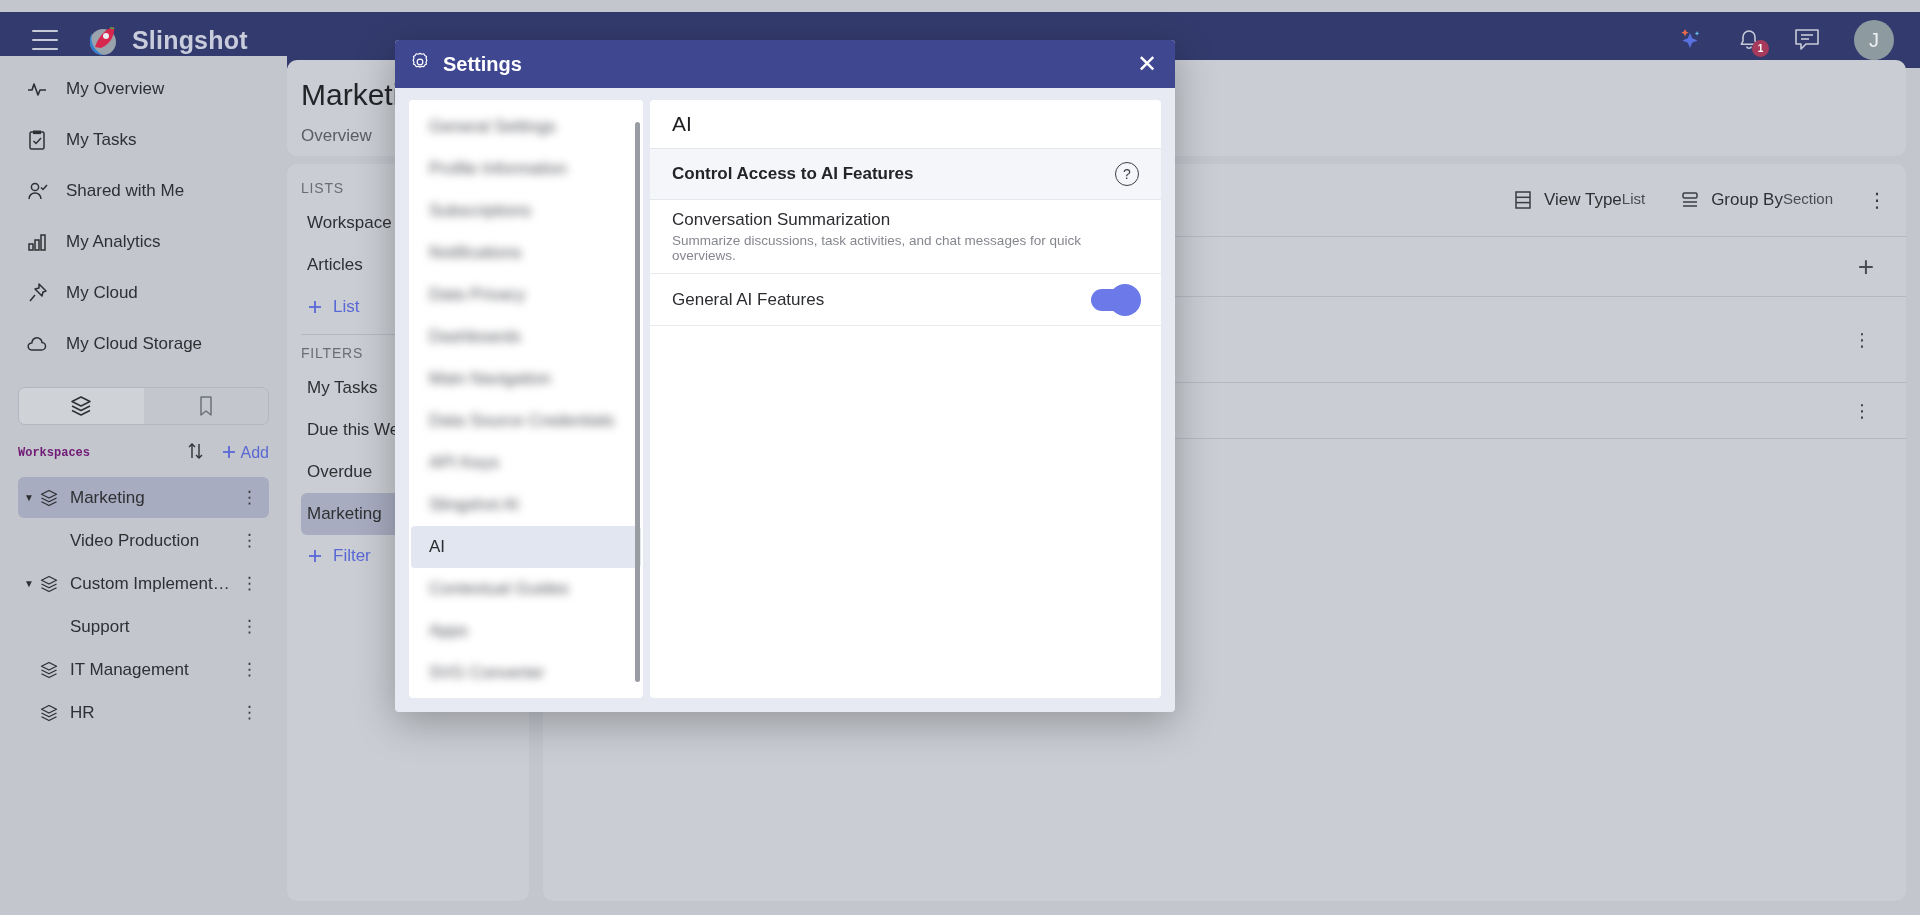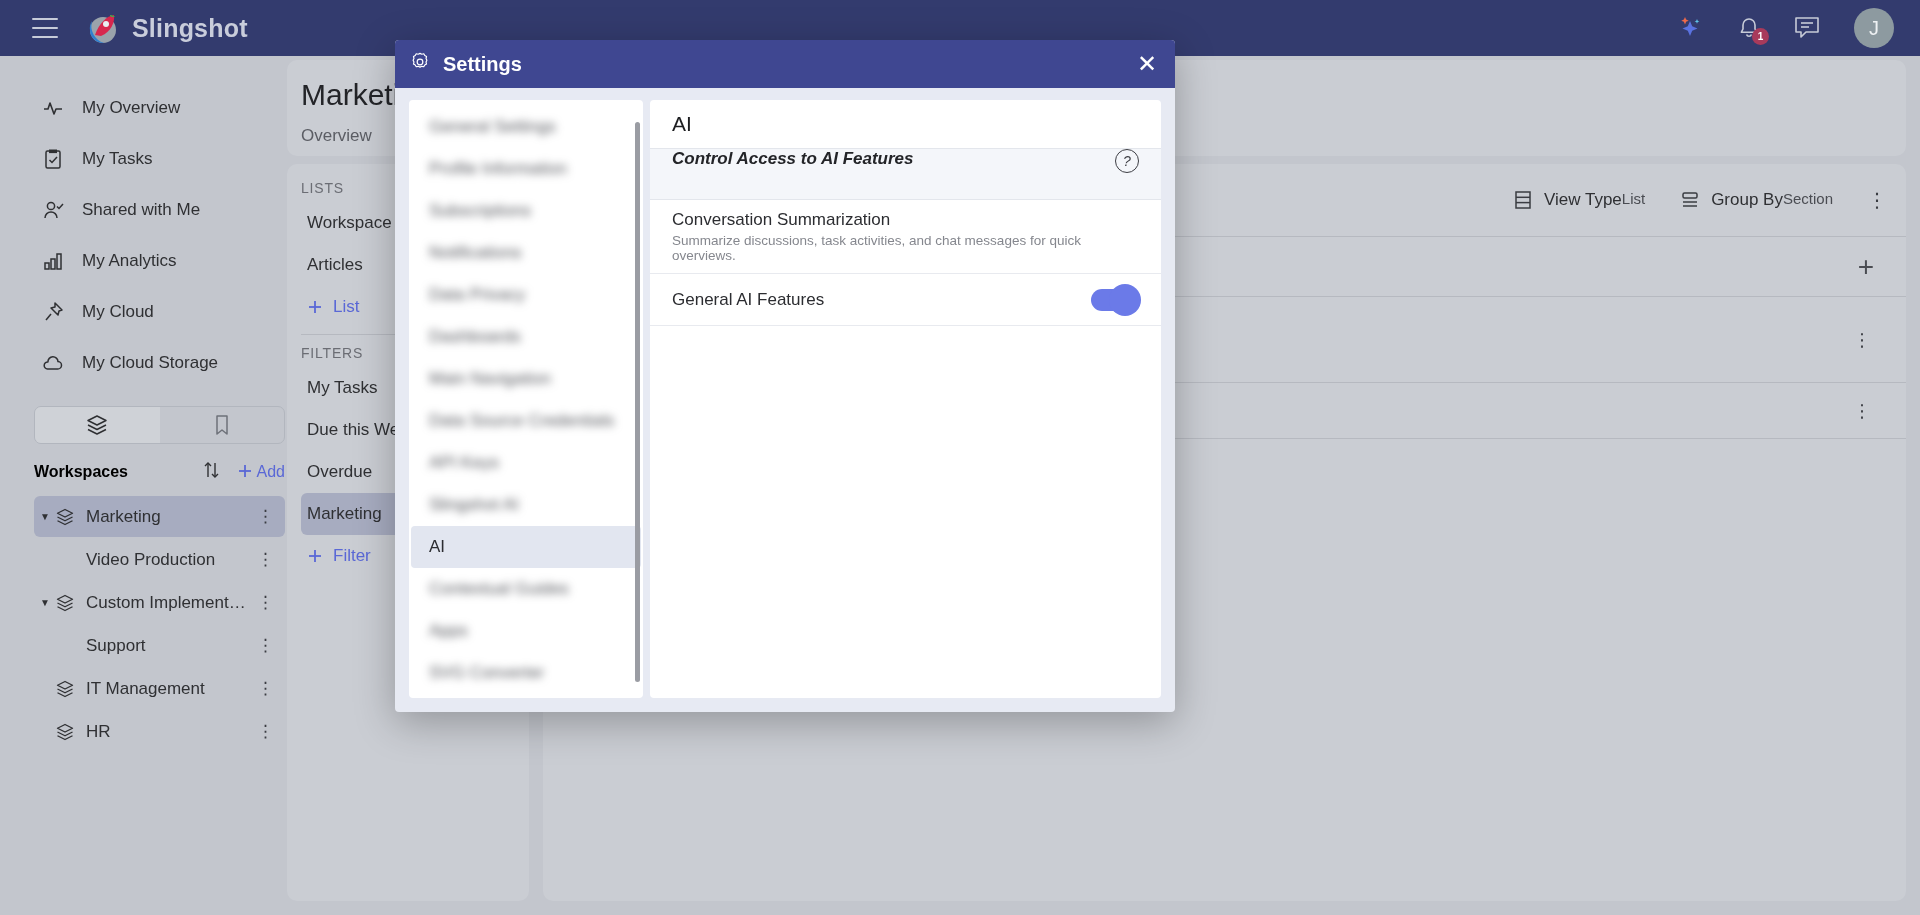--- a/index.html
+++ b/index.html
@@ -6,21 +6,21 @@
   html, body {
     width: 1920px; height: 915px;
     font-family: "Liberation Sans", sans-serif;
     overflow: hidden;
     background: #c3c6cd;
   }
   #app { position: relative; width: 1920px; height: 915px; }
 
   
   .topbar {
-    position: absolute; left: 0; top: 0; width: 1920px; height: 56px;
+    position: absolute; left: 0; top: 12px; width: 1920px; height: 56px;
     background: #333b6e; display: flex; align-items: center;
   }
   .hamburger { width: 26px; height: 20px; margin-left: 32px; display: flex;
     flex-direction: column; justify-content: space-between; cursor: pointer; }
   .hamburger span { display: block; height: 2px; background: #c7cbd8; border-radius: 2px; }
   .brand { display: flex; align-items: center; margin-left: 28px; gap: 12px; }
   .logo-mark { width: 34px; height: 34px; position: relative; }
   .brand-name { color: #c9cddb; font-size: 25px; font-weight: bold; letter-spacing: .2px; }
 
   .searchwrap { position: absolute; left: 774px; top: 8px; width: 380px; height: 38px; }
@@ -40,36 +40,36 @@
     border-radius: 50%; background: #a83a5b; color: #fff; font-size: 10px;
     display: flex; align-items: center; justify-content: center; font-weight: bold;
   }
   .avatar {
     width: 40px; height: 40px; border-radius: 50%; background: #8d9aa0;
     color: #eef1f3; font-size: 20px; display: flex; align-items: center;
     justify-content: center; cursor: pointer; margin-left: 4px;
   }
 
   
-  .leftnav { position: absolute; left: 16px; top: 56px; width: 287px; height: 859px;
-    background: #c3c6cd; padding-top: 26px; }
+  .leftnav { position: absolute; left: 0; top: 56px; width: 287px; height: 859px;
+    background: #c3c6cd; padding-top: 7px; }
   .nav-item { height: 51px; display: flex; align-items: center; padding-left: 26px;
     gap: 18px; color: #2f3033; font-size: 17px; cursor: pointer; }
   .nav-ico { width: 22px; height: 22px; flex: 0 0 22px; display: flex;
     align-items: center; justify-content: center; }
 
   .toggle-group { margin: 18px 18px 0 18px; height: 38px; border: 1px solid #b2b6be;
     border-radius: 7px; display: flex; overflow: hidden; }
   .tg-btn { flex: 1; display: flex; align-items: center; justify-content: center;
     cursor: pointer; }
   .tg-btn.active { background: #cfd2d7; }
 
   .ws-head { height: 44px; display: flex; align-items: center; padding: 0 18px;
     margin-top: 6px; }
-  .ws-title { font-size: 16px; font-weight: bold; color: #000000; }
+  .ws-title { font-size: 12px; font-weight: bold; color: #701a75; font-family: Liberation Mono, monospace; }
   .ws-actions { margin-left: auto; display: flex; align-items: center; gap: 14px; }
   .ws-add { color: #5a68d6; font-size: 16px; cursor: pointer; }
 
   .ws-row { height: 41px; display: flex; align-items: center; margin: 2px 18px;
     border-radius: 6px; cursor: pointer; padding-left: 6px; }
   .ws-row.selected { background: #a7acc0; }
   .ws-caret { width: 14px; font-size: 10px; color: #2f3033; }
   .ws-ico { width: 22px; display: flex; align-items: center; justify-content: center; }
   .ws-label { font-size: 17px; color: #2f3033; margin-left: 10px;
     white-space: nowrap; overflow: hidden; text-overflow: ellipsis; max-width: 165px; }
@@ -136,22 +136,22 @@
     border-radius: 4px; }
   .set-item.blurred { filter: blur(4px); color: #54565c; }
   .set-item.active { background: #e2e6f0; }
   .set-scroll { position: absolute; right: 3px; top: 22px; width: 5px; height: 560px;
     background: #9a9ca3; border-radius: 3px; cursor: pointer; }
 
   .set-detail { flex: 1; background: #fff; border-radius: 4px; overflow: hidden; }
   .sd-head { height: 48px; display: flex; align-items: center; padding-left: 22px;
     font-size: 21px; color: #1d1e21; }
   .sd-sub { height: 52px; background: #f4f6fa; border-top: 1px solid #e3e6ec;
-    border-bottom: 1px solid #e3e6ec; display: flex; 
-    padding: 0 22px; font-style: italic; }
+    border-bottom: 1px solid #e3e6ec; display: flex; align-items: center;
+    padding: 0 22px; }
   .sd-sub-t { font-size: 17px; font-weight: bold; color: #232428; }
   .sd-help { margin-left: auto; width: 24px; height: 24px; border-radius: 50%;
     border: 1.6px solid #3d3e44; color: #3d3e44; font-size: 14px;
     display: flex; align-items: center; justify-content: center; cursor: pointer; }
   .sd-row { min-height: 52px; display: flex; align-items: center; padding: 10px 22px;
     border-bottom: 1px solid #e8eaef; }
   .sd-row-txt { display: flex; flex-direction: column; gap: 3px; }
   .sd-row-t { font-size: 17px; color: #2c2d31; }
   .sd-row-d { font-size: 13.5px; color: #85878e; }
   .switch { margin-left: auto; width: 48px; height: 22px; border-radius: 12px;

